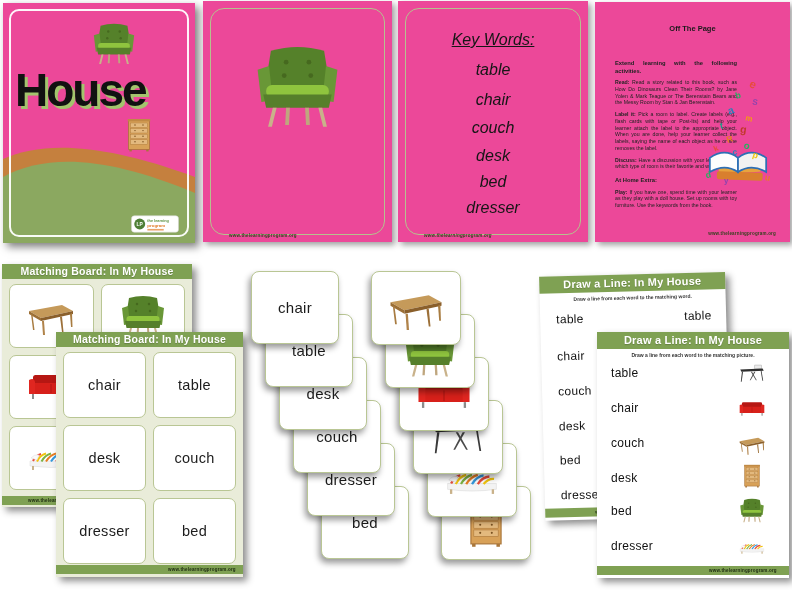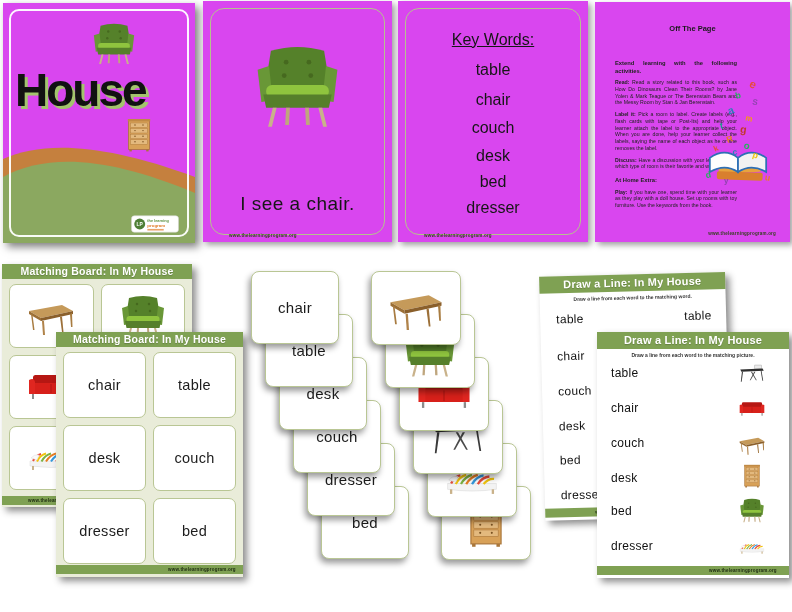--- a/index.html
+++ b/index.html
@@ -3,21 +3,21 @@
 <meta charset="utf-8">
 <style>
   html,body{margin:0;padding:0;background:#fff;}
   .canvas{position:relative;width:792px;height:612px;background:#ffffff;overflow:hidden;
           font-family:"Liberation Sans",sans-serif;color:#1a1a1a;}
   .abs{position:absolute;}
   .icon{display:block;}
   .icon svg{width:100%;height:100%;display:block;}
 
   
-  .toppage{position:absolute;background:#d946ef;box-shadow:3px 3px 6px rgba(0,0,0,.38);}
+  .toppage{position:absolute;background:#ec4899;box-shadow:3px 3px 6px rgba(0,0,0,.38);}
   .innerframe{position:absolute;left:7px;right:7px;top:7px;bottom:7px;
               border:1.5px solid #b5c28e;border-radius:14px;}
   .tiny-footer{position:absolute;font-size:4.5px;font-weight:bold;color:#33411d;letter-spacing:.2px;}
 
   
   .cover-title1{position:absolute;left:14px;top:36px;font-size:27px;font-weight:bold;
                 letter-spacing:-1px;color:#111;text-shadow:2px 2px 0 #a3c46d;}
   .cover-title2{position:absolute;left:12px;top:60px;font-size:46px;font-weight:bold;
                 letter-spacing:-2px;color:#111;text-shadow:3px 3px 0 #a3c46d;}
   .cover-wave{position:absolute;left:0;bottom:0;width:100%;height:100px;}
@@ -150,25 +150,24 @@
           <path d="M8 34 L20 30 L24 66 L12 68 Z" fill="#699737"></path>
           <path d="M92 34 L80 30 L76 66 L88 68 Z" fill="#699737"></path>
           <rect x="17" y="50" width="66" height="13" rx="6" fill="#8fc43e"></rect>
           <path d="M14 60 L86 60 L83 74 L17 74 Z" fill="#567f2b"></path>
           <path d="M24 74 L19 94 L23 94 L28 74 Z" fill="#c9b28a"></path>
           <path d="M76 74 L81 94 L77 94 L72 74 Z" fill="#c9b28a"></path>
           <path d="M38 74 L37 92 L41 92 L42 74 Z" fill="#bfa67e"></path>
           <path d="M62 74 L63 92 L59 92 L58 74 Z" fill="#bfa67e"></path>
         </svg>
       </span>
-    <div class="flash-caption">I see a chair.</div>
     <div class="tiny-footer" style="left:26px;bottom:4px;">www.thelearningprogram.org</div>
   </div>
 
-  <div class="toppage" style="left:398px;top:1px;width:190px;height:241px;">
+  <div class="toppage" style="left:398px;top:1px;width:190px;height:241px;font-style:italic;">
     <div class="innerframe"></div>
     <div class="kw-heading">Key Words:</div>
     <div class="kw-word" style="top:60px;">table</div>
     <div class="kw-word" style="top:90px;">chair</div>
     <div class="kw-word" style="top:118px;">couch</div>
     <div class="kw-word" style="top:146px;">desk</div>
     <div class="kw-word" style="top:172px;">bed</div>
     <div class="kw-word" style="top:198px;">dresser</div>
     <div class="tiny-footer" style="left:26px;bottom:4px;">www.thelearningprogram.org</div>
   </div>

